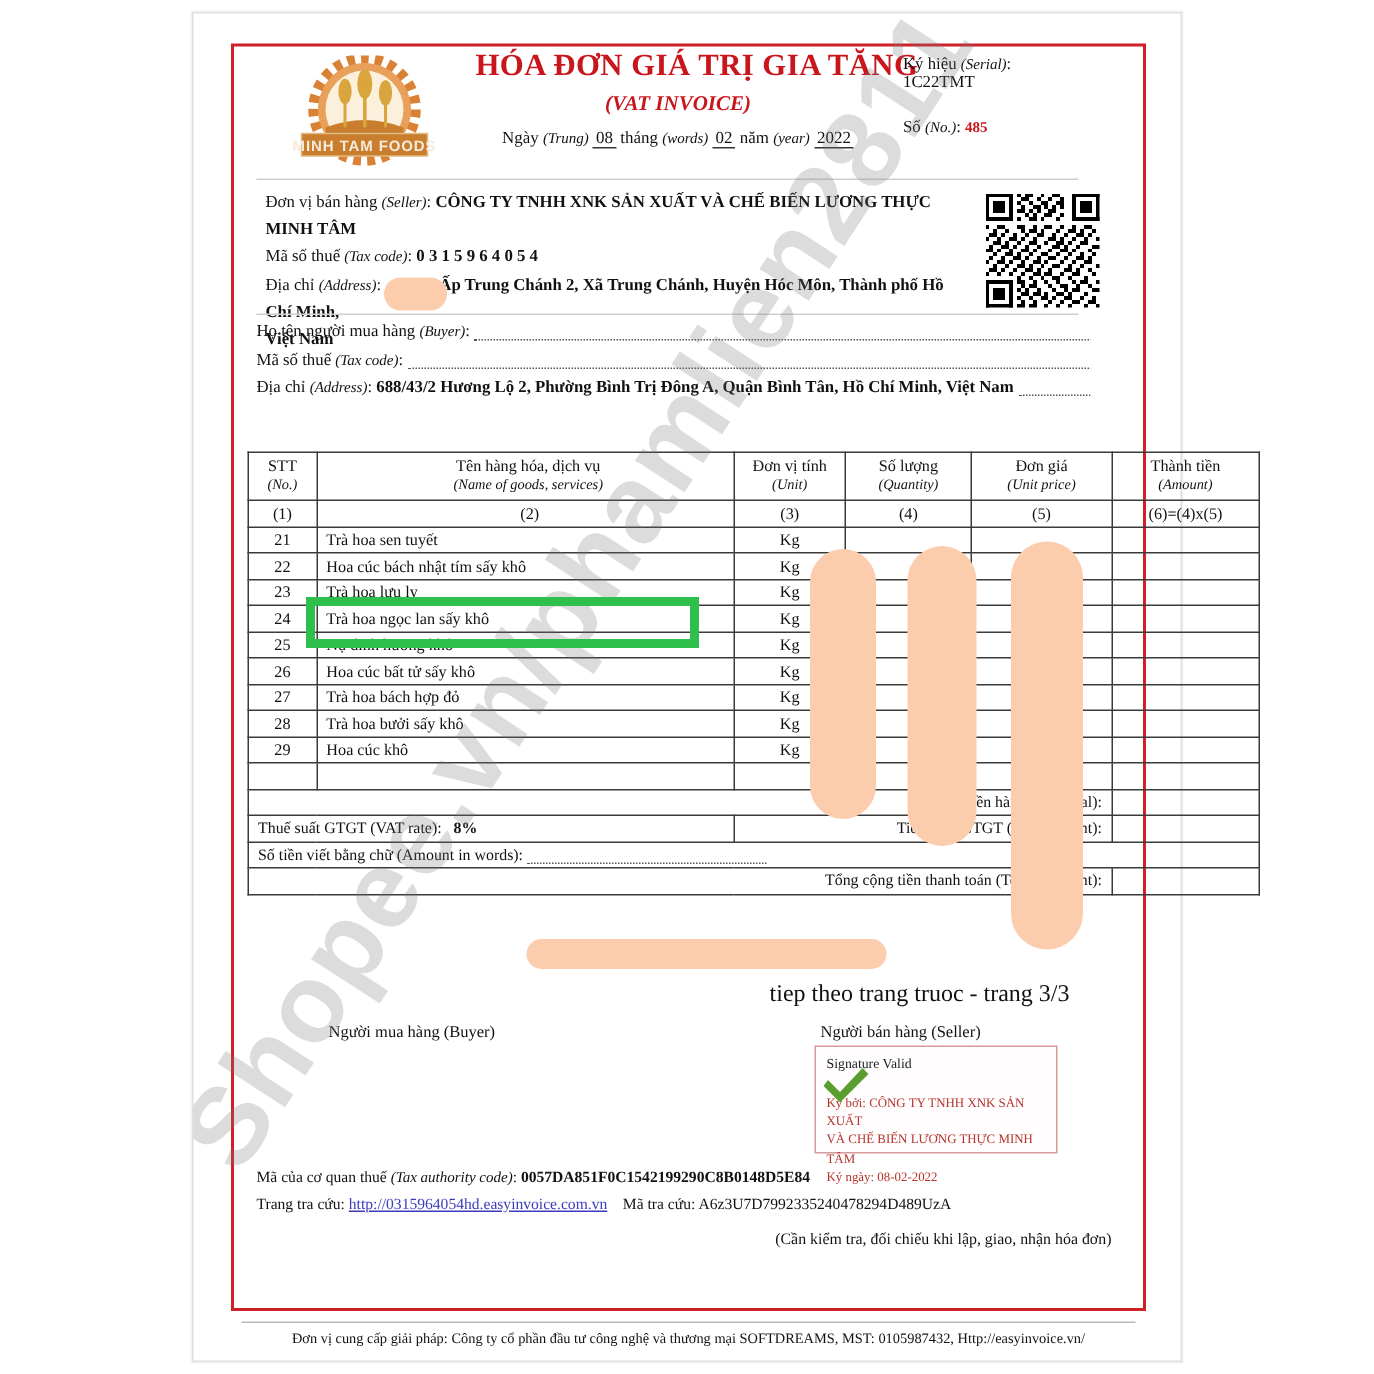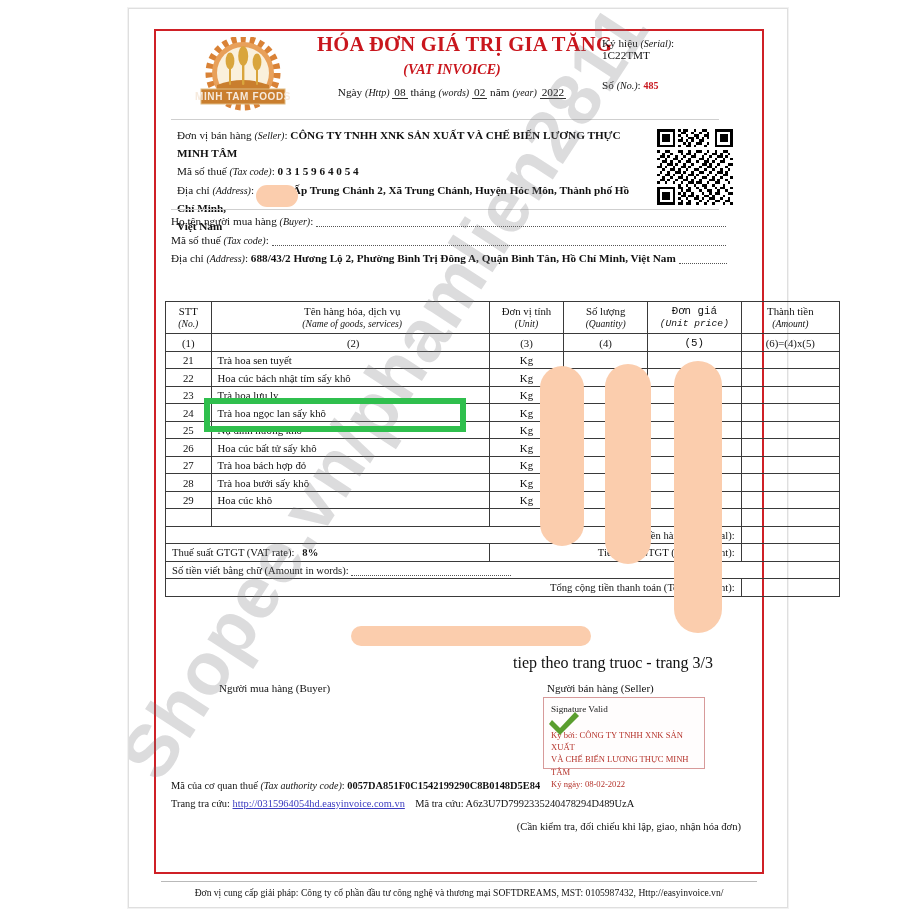--- a/index.html
+++ b/index.html
@@ -152,21 +152,21 @@
     font-weight: 400;
     line-height: 1.25;
     padding: 3px 2px;
     height: auto;
   }
   #tbl thead th .en { font-style: italic; font-size: 9.6px; }
   .c-no    { width: 38px;  text-align: center; }
   .c-name  { width: 232px; text-align: left; padding-left: 6px !important; }
   .c-unit  { width: 62px;  text-align: center; }
   .c-qty   { width: 70px;  text-align: center; }
-  .c-price { width: 78px;  text-align: center; font-family: Liberation Mono, monospace; }
+  .c-price { width: 78px;  text-align: center; }
   .c-amt   { width: 82px;  text-align: center; }
   .numrow td { height: 17.5px; }
   .blankrow td { height: 17.5px; }
   .totlabel {
     text-align: right; padding-right: 6px !important;
     font-size: 10.6px;
   }
   .vatleft { text-align: left; padding-left: 6px !important; font-size: 10.6px; }
   .words {
     text-align: left; padding-left: 6px !important;
@@ -275,21 +275,21 @@
             <text x="58" y="63.4" font-family="Liberation Sans, sans-serif" font-size="10" font-weight="700" fill="#f6eadd" text-anchor="middle" letter-spacing="0.6">MINH TAM FOODS</text>
           </g>
         </svg>
       </div>
 
       <div id="title-block">
         <div id="inv-title">HÓA ĐƠN GIÁ TRỊ GIA TĂNG</div>
         <div id="inv-subtitle">(VAT INVOICE)</div>
         <div id="date-line">
           <span>Ngày</span>
-          <span class="ital">(Http)</span>
+          <span class="ital">(Trung)</span>
           <span class="u">08</span>
           <span>tháng</span>
           <span class="ital">(words)</span>
           <span class="u">02</span>
           <span>năm</span>
           <span class="ital">(year)</span>
           <span class="u">2022</span>
         </div>
       </div>
 

